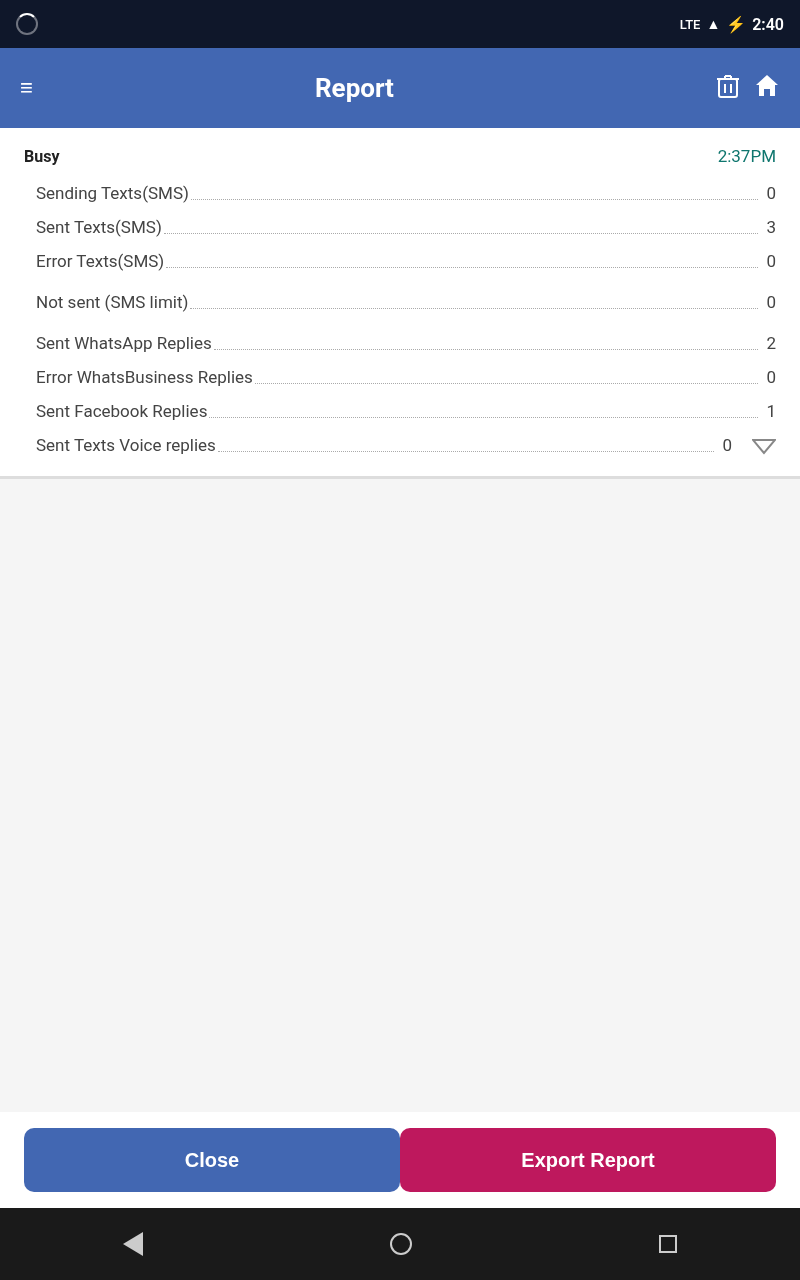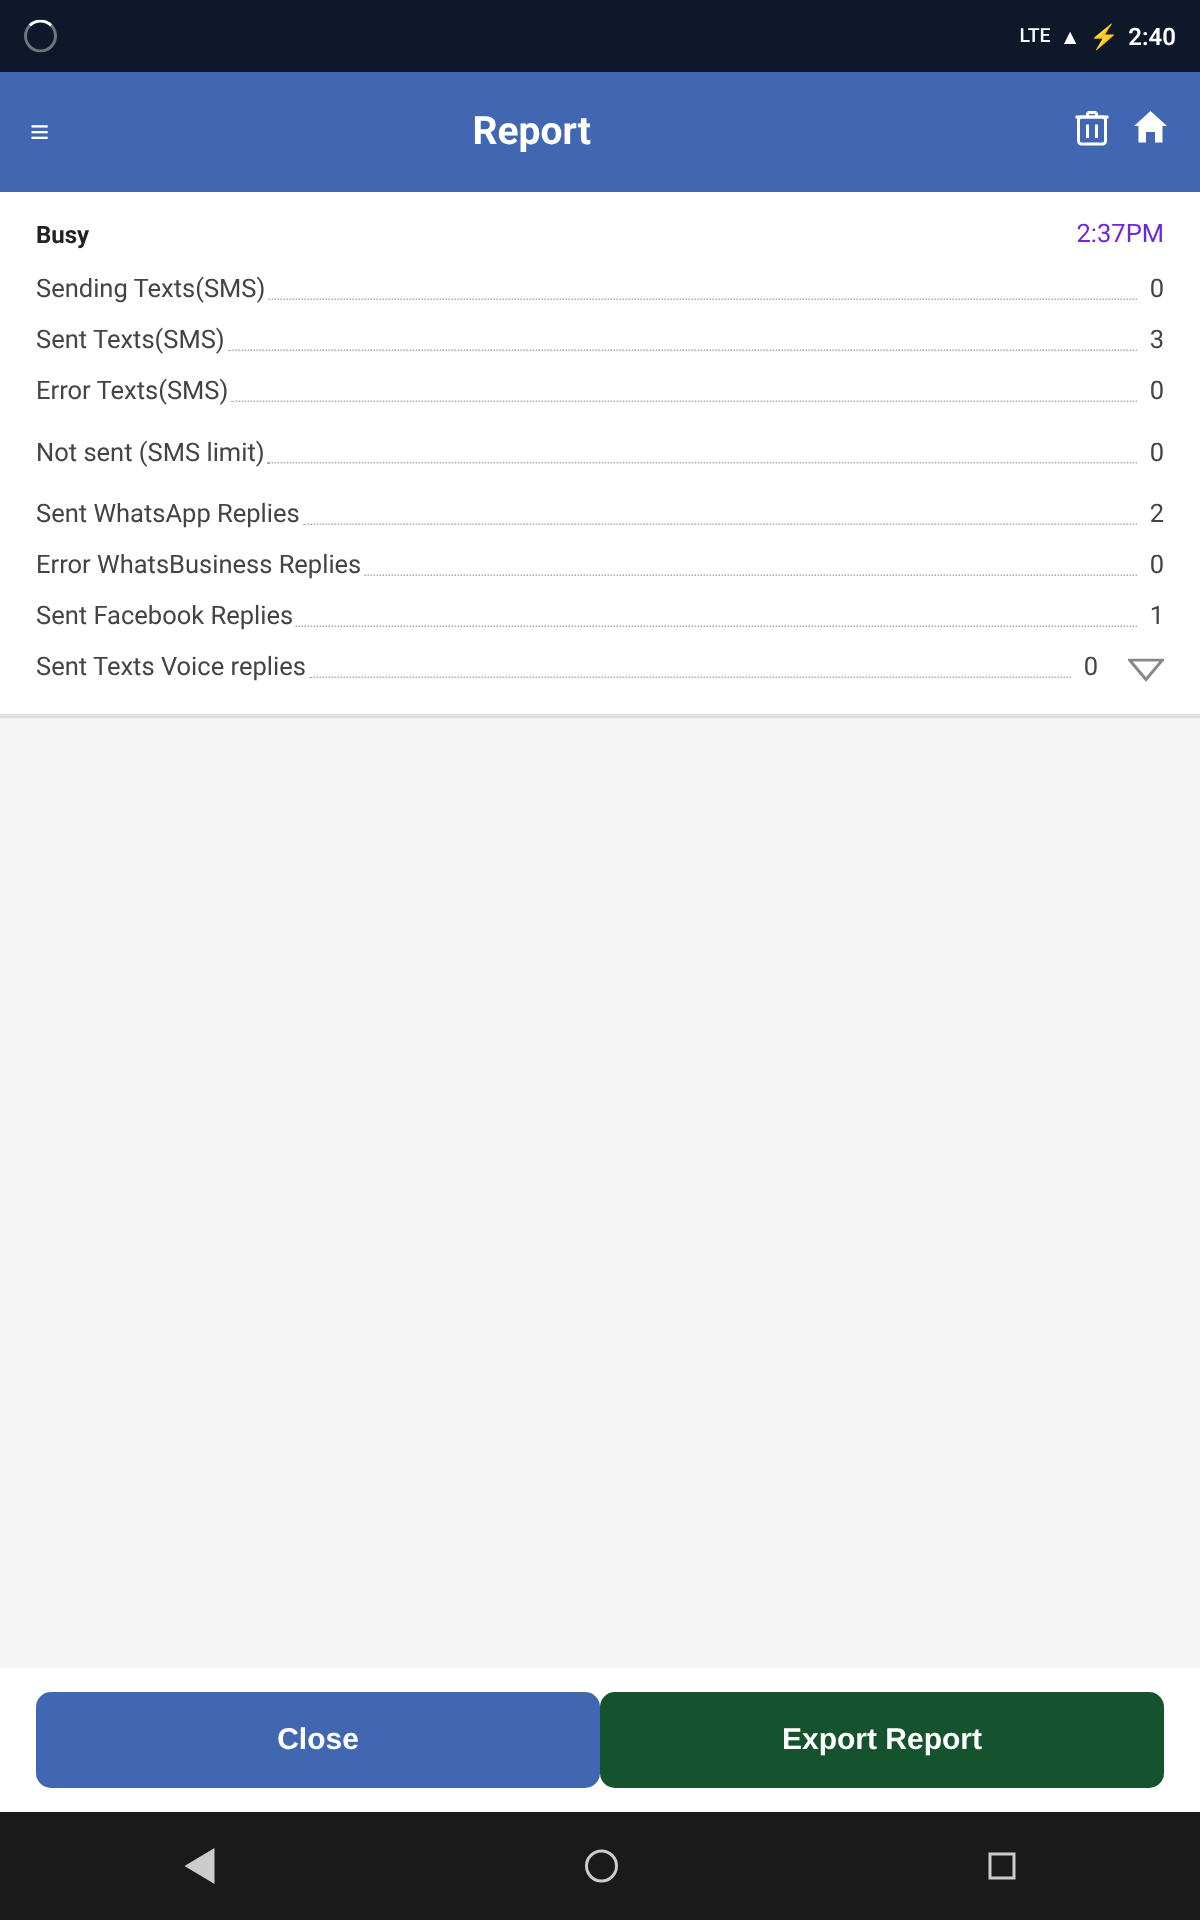--- a/index.html
+++ b/index.html
@@ -112,27 +112,27 @@
     }
 
     .report-status {
       font-size: 16px;
       font-weight: 700;
       color: #222;
     }
 
     .report-time {
       font-size: 17px;
-      color: #6d28d9;
+      color: #0f766e;
       font-weight: 400;
       margin-left: 16px;
     }
 
     .report-rows {
-      padding: 0 24px 14px 24px;
+      padding: 0 24px 14px 36px;
     }
 
     .spacer {
       flex: 1;
       background: #f5f5f5;
     }
 
     
     .bottom-buttons {
       background: white;
@@ -150,21 +150,21 @@
       font-weight: 700;
       cursor: pointer;
       color: white;
     }
 
     .btn-close {
       background: #4267b2;
     }
 
     .btn-export {
-      background: #14532d;
+      background: #be185d;
     }
 
     
     .nav-bar {
       background: #1a1a1a;
       height: 72px;
       display: flex;
       align-items: center;
       justify-content: space-around;
       flex-shrink: 0;

